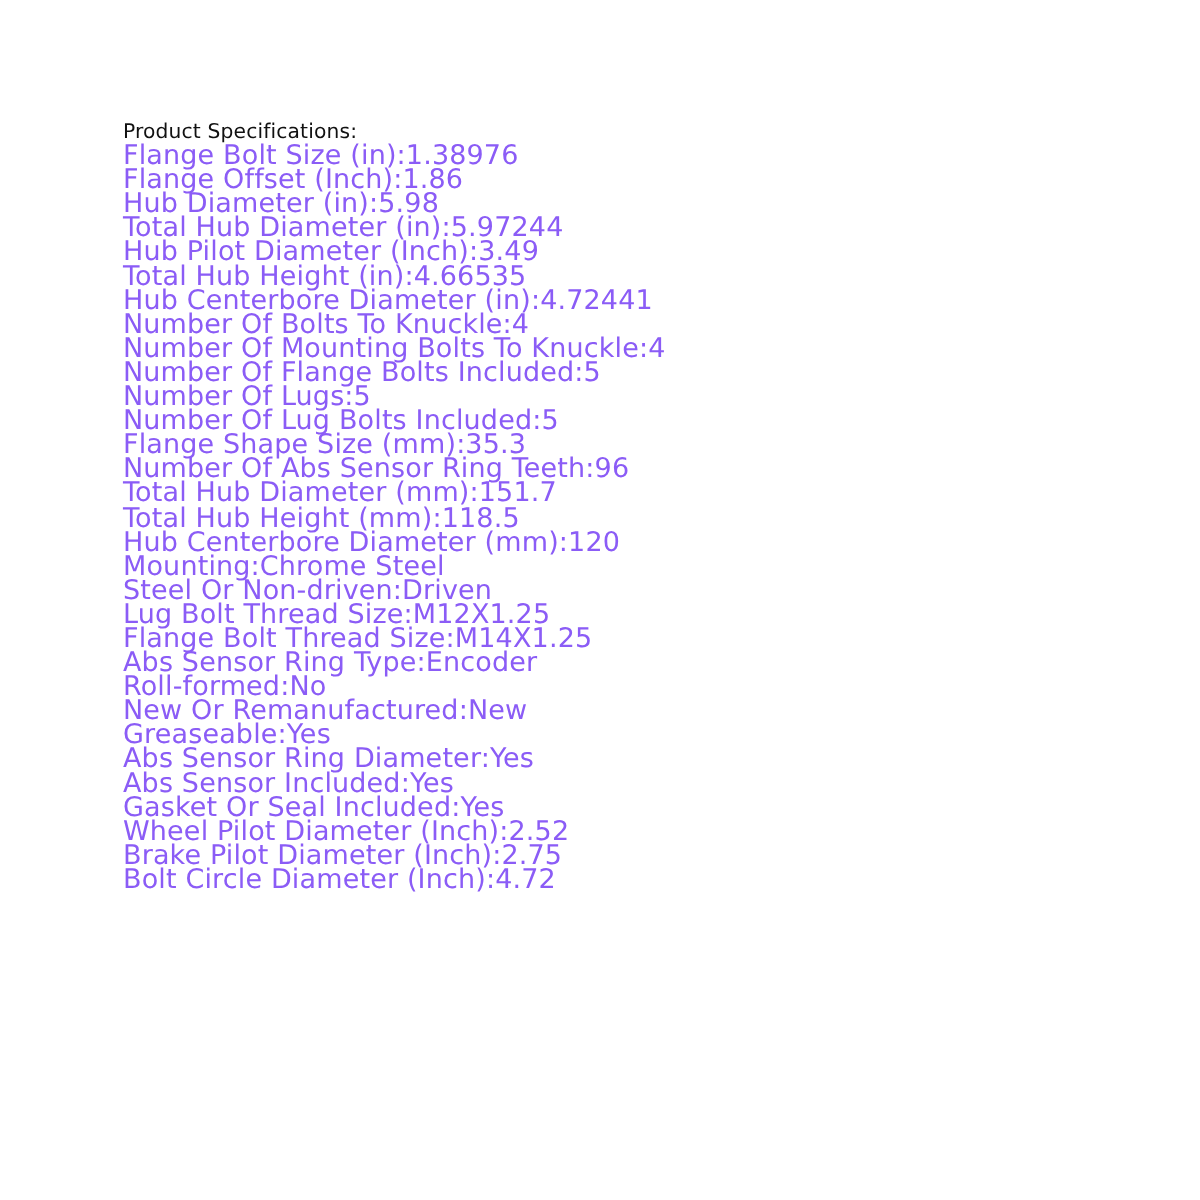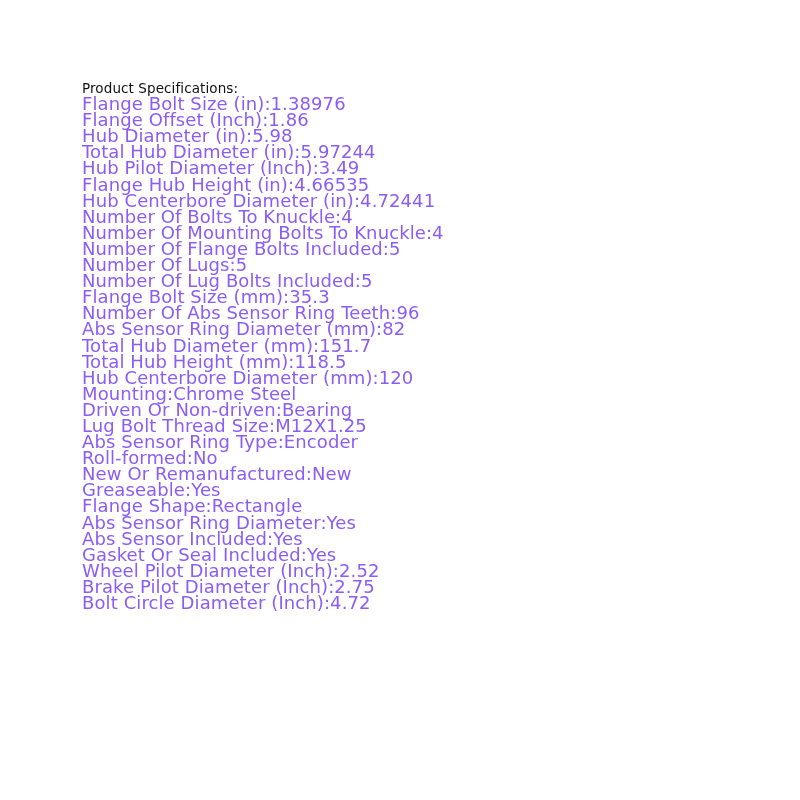--- a/index.html
+++ b/index.html
@@ -45,41 +45,40 @@
 <body>
 
 <div class="page">
   <div class="spec-title">Product Specifications:</div>
   <ul class="spec-list">
     <li class="spec-row">Flange Bolt Size (in):1.38976</li>
     <li class="spec-row">Flange Offset (Inch):1.86</li>
     <li class="spec-row">Hub Diameter (in):5.98</li>
     <li class="spec-row">Total Hub Diameter (in):5.97244</li>
     <li class="spec-row">Hub Pilot Diameter (Inch):3.49</li>
-    <li class="spec-row">Flange Hub Height (in):4.66535</li>
+    <li class="spec-row">Total Hub Height (in):4.66535</li>
     <li class="spec-row">Hub Centerbore Diameter (in):4.72441</li>
     <li class="spec-row">Number Of Bolts To Knuckle:4</li>
     <li class="spec-row">Number Of Mounting Bolts To Knuckle:4</li>
     <li class="spec-row">Number Of Flange Bolts Included:5</li>
     <li class="spec-row">Number Of Lugs:5</li>
     <li class="spec-row">Number Of Lug Bolts Included:5</li>
-    <li class="spec-row">Flange Bolt Size (mm):35.3</li>
+    <li class="spec-row">Flange Shape Size (mm):35.3</li>
     <li class="spec-row">Number Of Abs Sensor Ring Teeth:96</li>
-    <li class="spec-row">Abs Sensor Ring Diameter (mm):82</li>
     <li class="spec-row">Total Hub Diameter (mm):151.7</li>
     <li class="spec-row">Total Hub Height (mm):118.5</li>
     <li class="spec-row">Hub Centerbore Diameter (mm):120</li>
     <li class="spec-row">Mounting:Chrome Steel</li>
-    <li class="spec-row">Driven Or Non-driven:Bearing</li>
+    <li class="spec-row">Steel Or Non-driven:Driven</li>
     <li class="spec-row">Lug Bolt Thread Size:M12X1.25</li>
+    <li class="spec-row">Flange Bolt Thread Size:M14X1.25</li>
     <li class="spec-row">Abs Sensor Ring Type:Encoder</li>
     <li class="spec-row">Roll-formed:No</li>
     <li class="spec-row">New Or Remanufactured:New</li>
     <li class="spec-row">Greaseable:Yes</li>
-    <li class="spec-row">Flange Shape:Rectangle</li>
     <li class="spec-row">Abs Sensor Ring Diameter:Yes</li>
     <li class="spec-row">Abs Sensor Included:Yes</li>
     <li class="spec-row">Gasket Or Seal Included:Yes</li>
     <li class="spec-row">Wheel Pilot Diameter (Inch):2.52</li>
     <li class="spec-row">Brake Pilot Diameter (Inch):2.75</li>
     <li class="spec-row">Bolt Circle Diameter (Inch):4.72</li>
   </ul>
 </div>
 
 </body></html>

